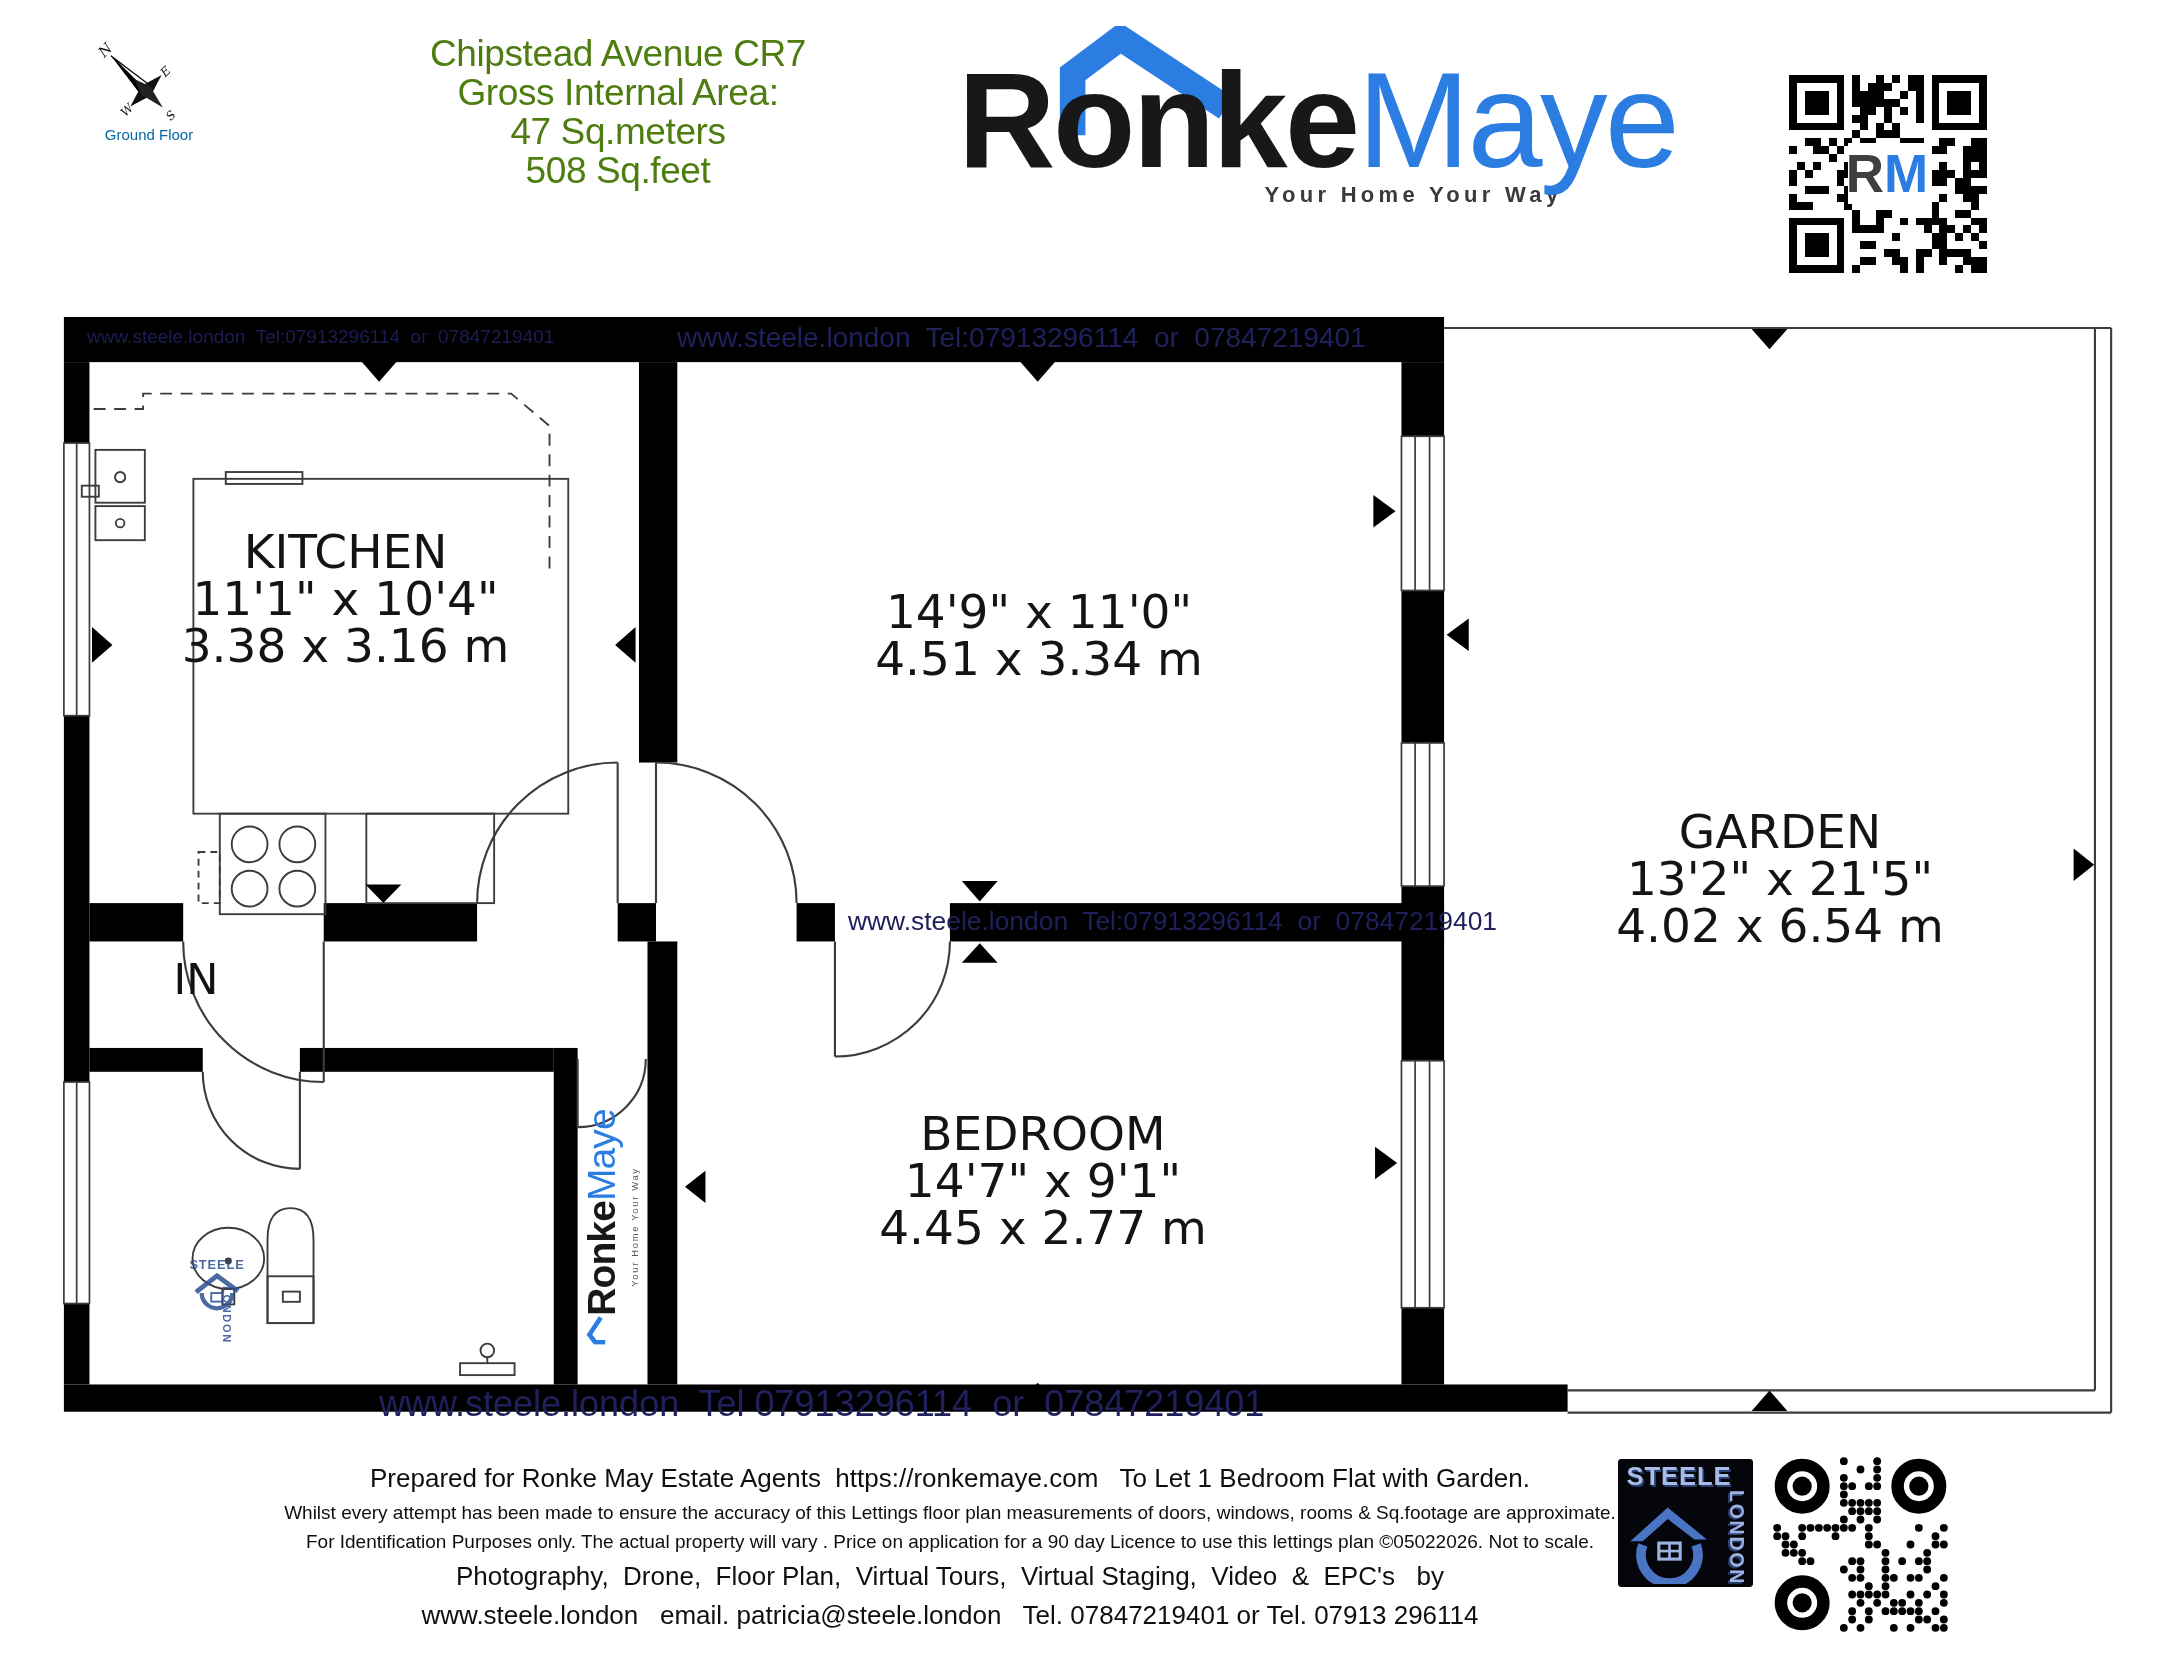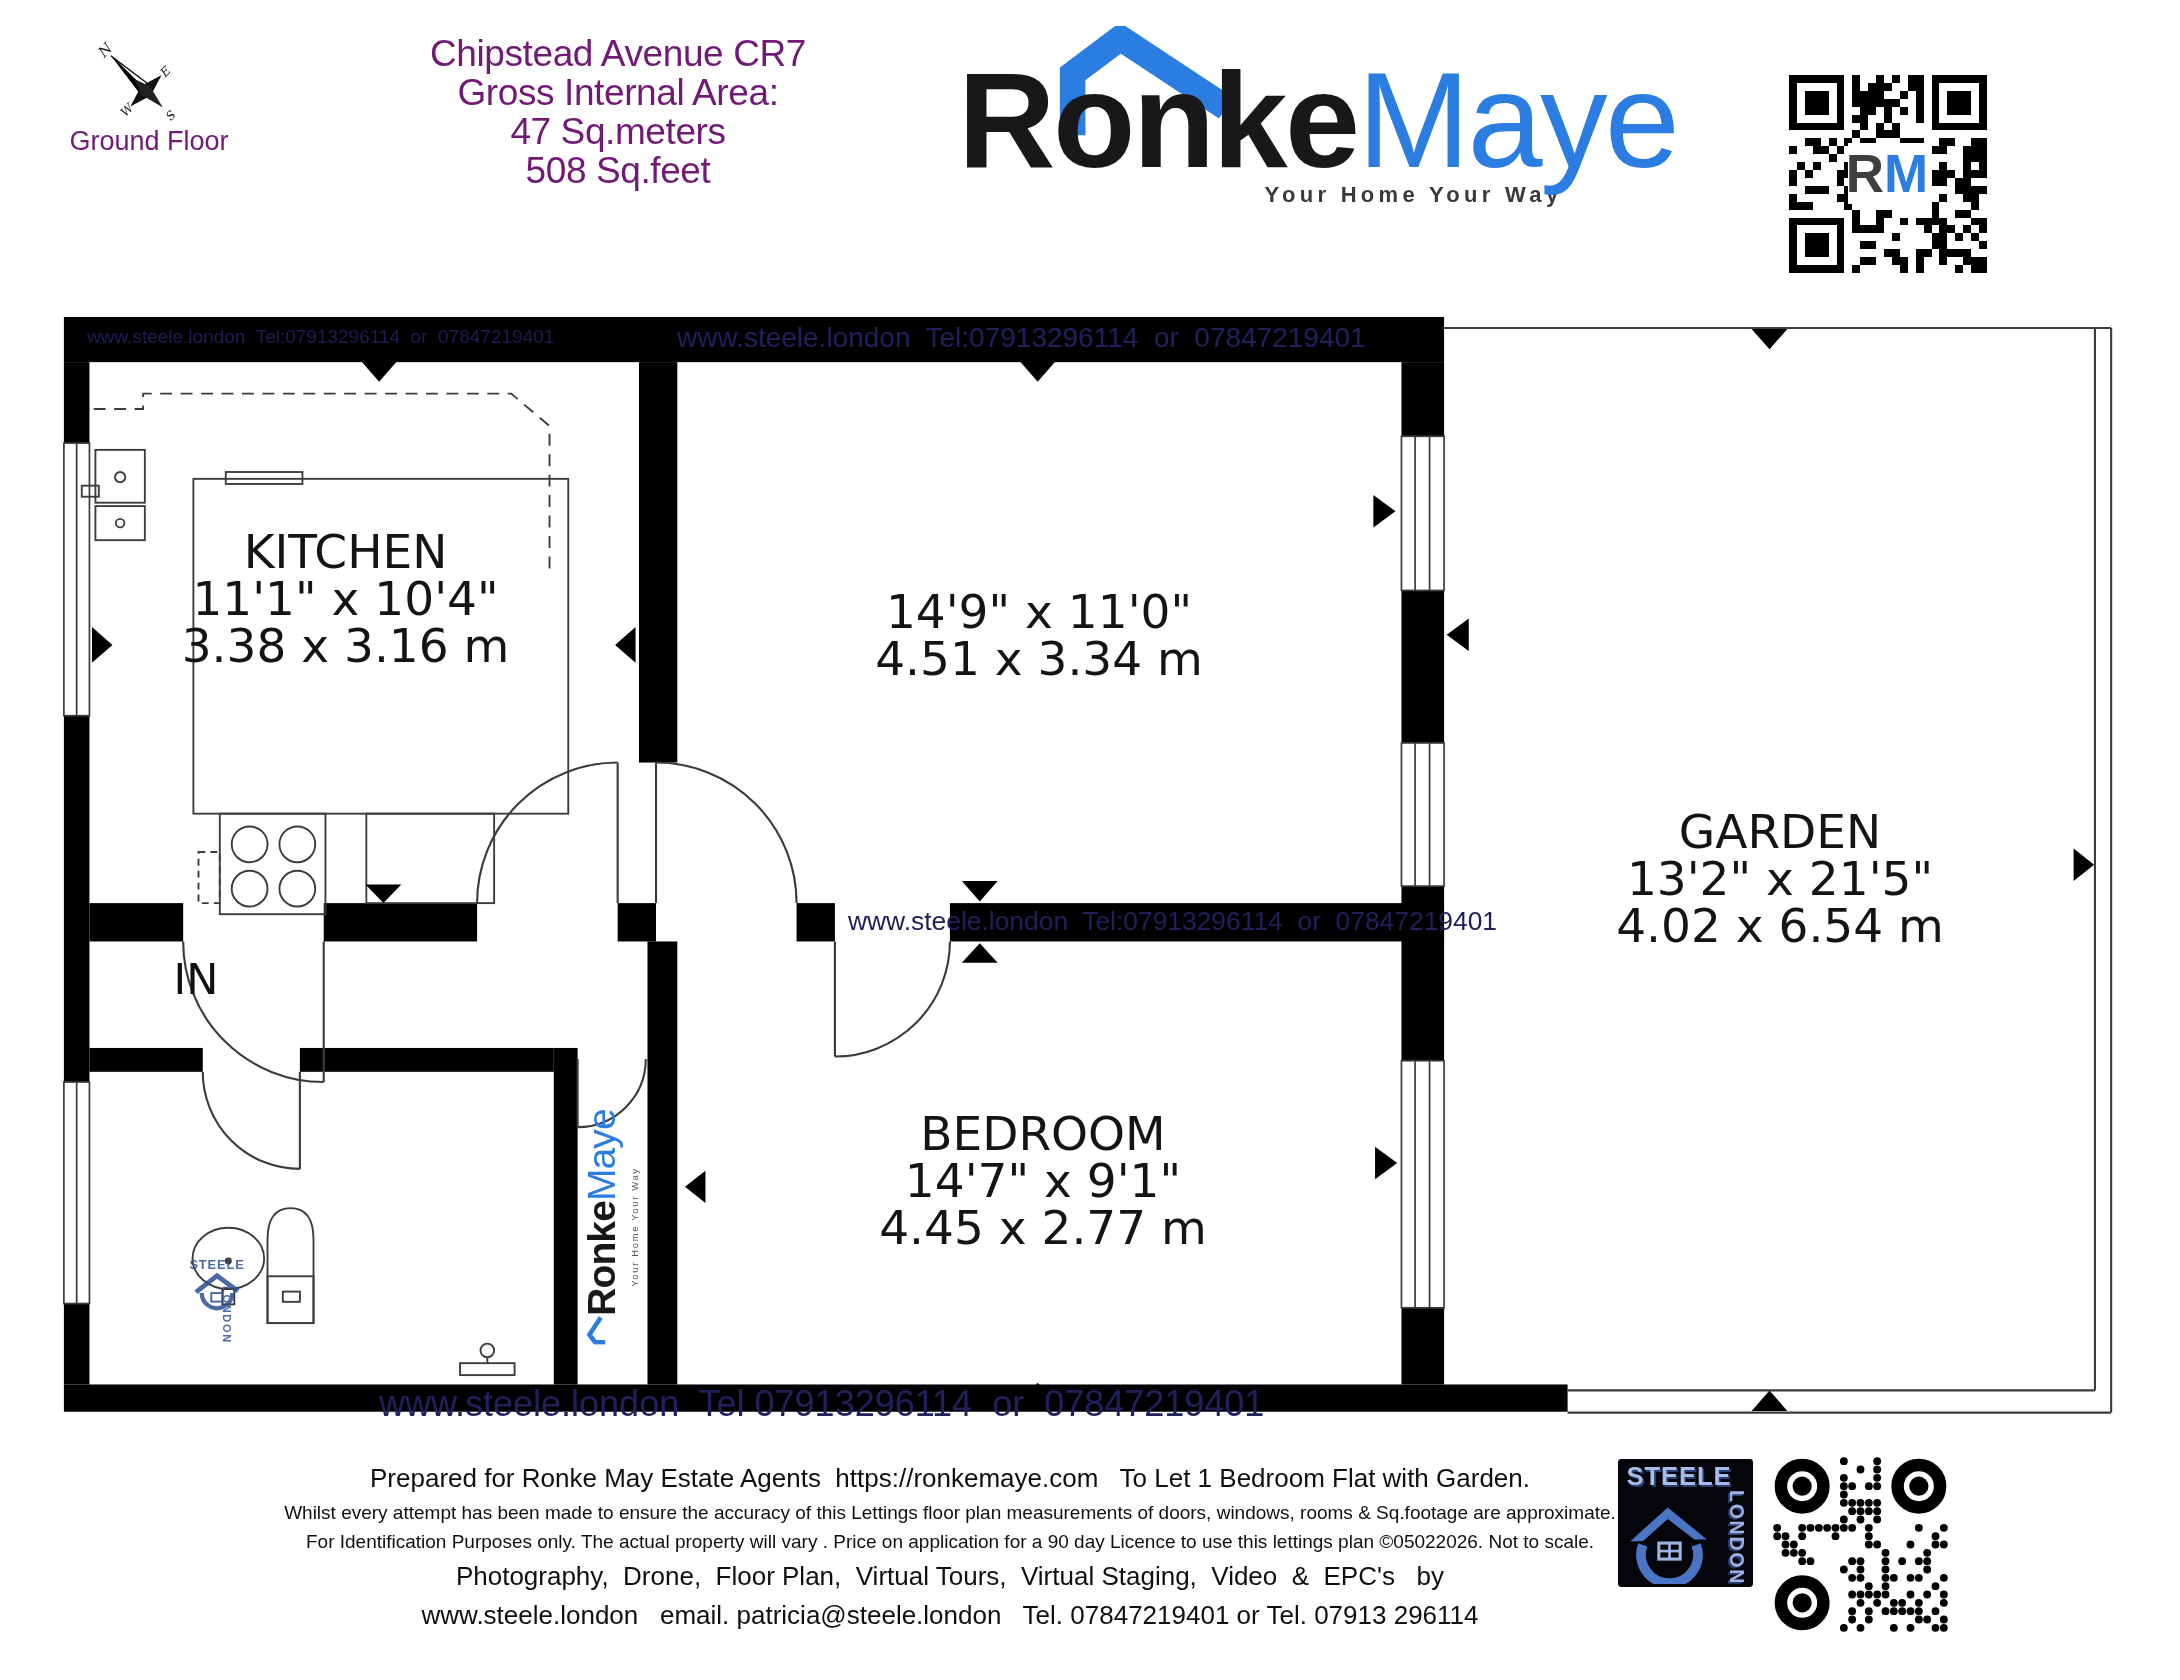--- a/index.html
+++ b/index.html
@@ -1,23 +1,23 @@
 <!DOCTYPE html>
 <html style="font-size:13.6px"><head>
 <meta charset="utf-8">
 <style>
   html,body{margin:0;padding:0;background:#ffffff;}
   body{width:2181px;height:1681px;position:relative;overflow:hidden;
        font-family:"Liberation Sans",sans-serif;color:#111;}
   .abs{position:absolute;}
   
   #compass{left:95px;top:36px;width:102px;height:101px;}
-  #ground-floor{left:51px;top:126px;width:196px;text-align:center;font-size:27px;color:#701a75;}
+  #ground-floor{left:51px;top:126px;width:196px;text-align:center;font-size:15px;color:#0369a1;}
   #title-block{left:358px;top:34px;width:520px;text-align:center;
-               font-size:37px;line-height:39px;color:#701a75;font-weight:400;letter-spacing:-0.4px;}
+               font-size:37px;line-height:39px;color:#4d7c0f;font-weight:400;letter-spacing:-0.4px;}
   #brand-logo{left:958px;top:43px;height:170px;white-space:nowrap;z-index:2;}
   #brand-logo .w1{font-size:135px;font-weight:700;color:#181818;letter-spacing:-2.6px;}
   #brand-logo .w2{font-size:135px;font-weight:400;color:#2b7de1;letter-spacing:-2.6px;}
   #brand-roof{left:1059px;top:25.6px;width:179px;height:111px;z-index:1;}
   #brand-tagline{left:1175px;top:182px;width:477px;text-align:center;font-size:22px;
                  letter-spacing:4.3px;color:#3a3a3a;font-weight:600;}
   #qr-top{left:1789px;top:75px;width:198px;height:198px;}
   #qr-top-center{left:1848px;top:143px;width:78px;height:61px;background:#fff;
                  display:flex;align-items:center;justify-content:center;font-weight:700;font-size:53px;}
   #qr-top-center .r{color:#3f3f3f;} #qr-top-center .m{color:#2b7de1;}

